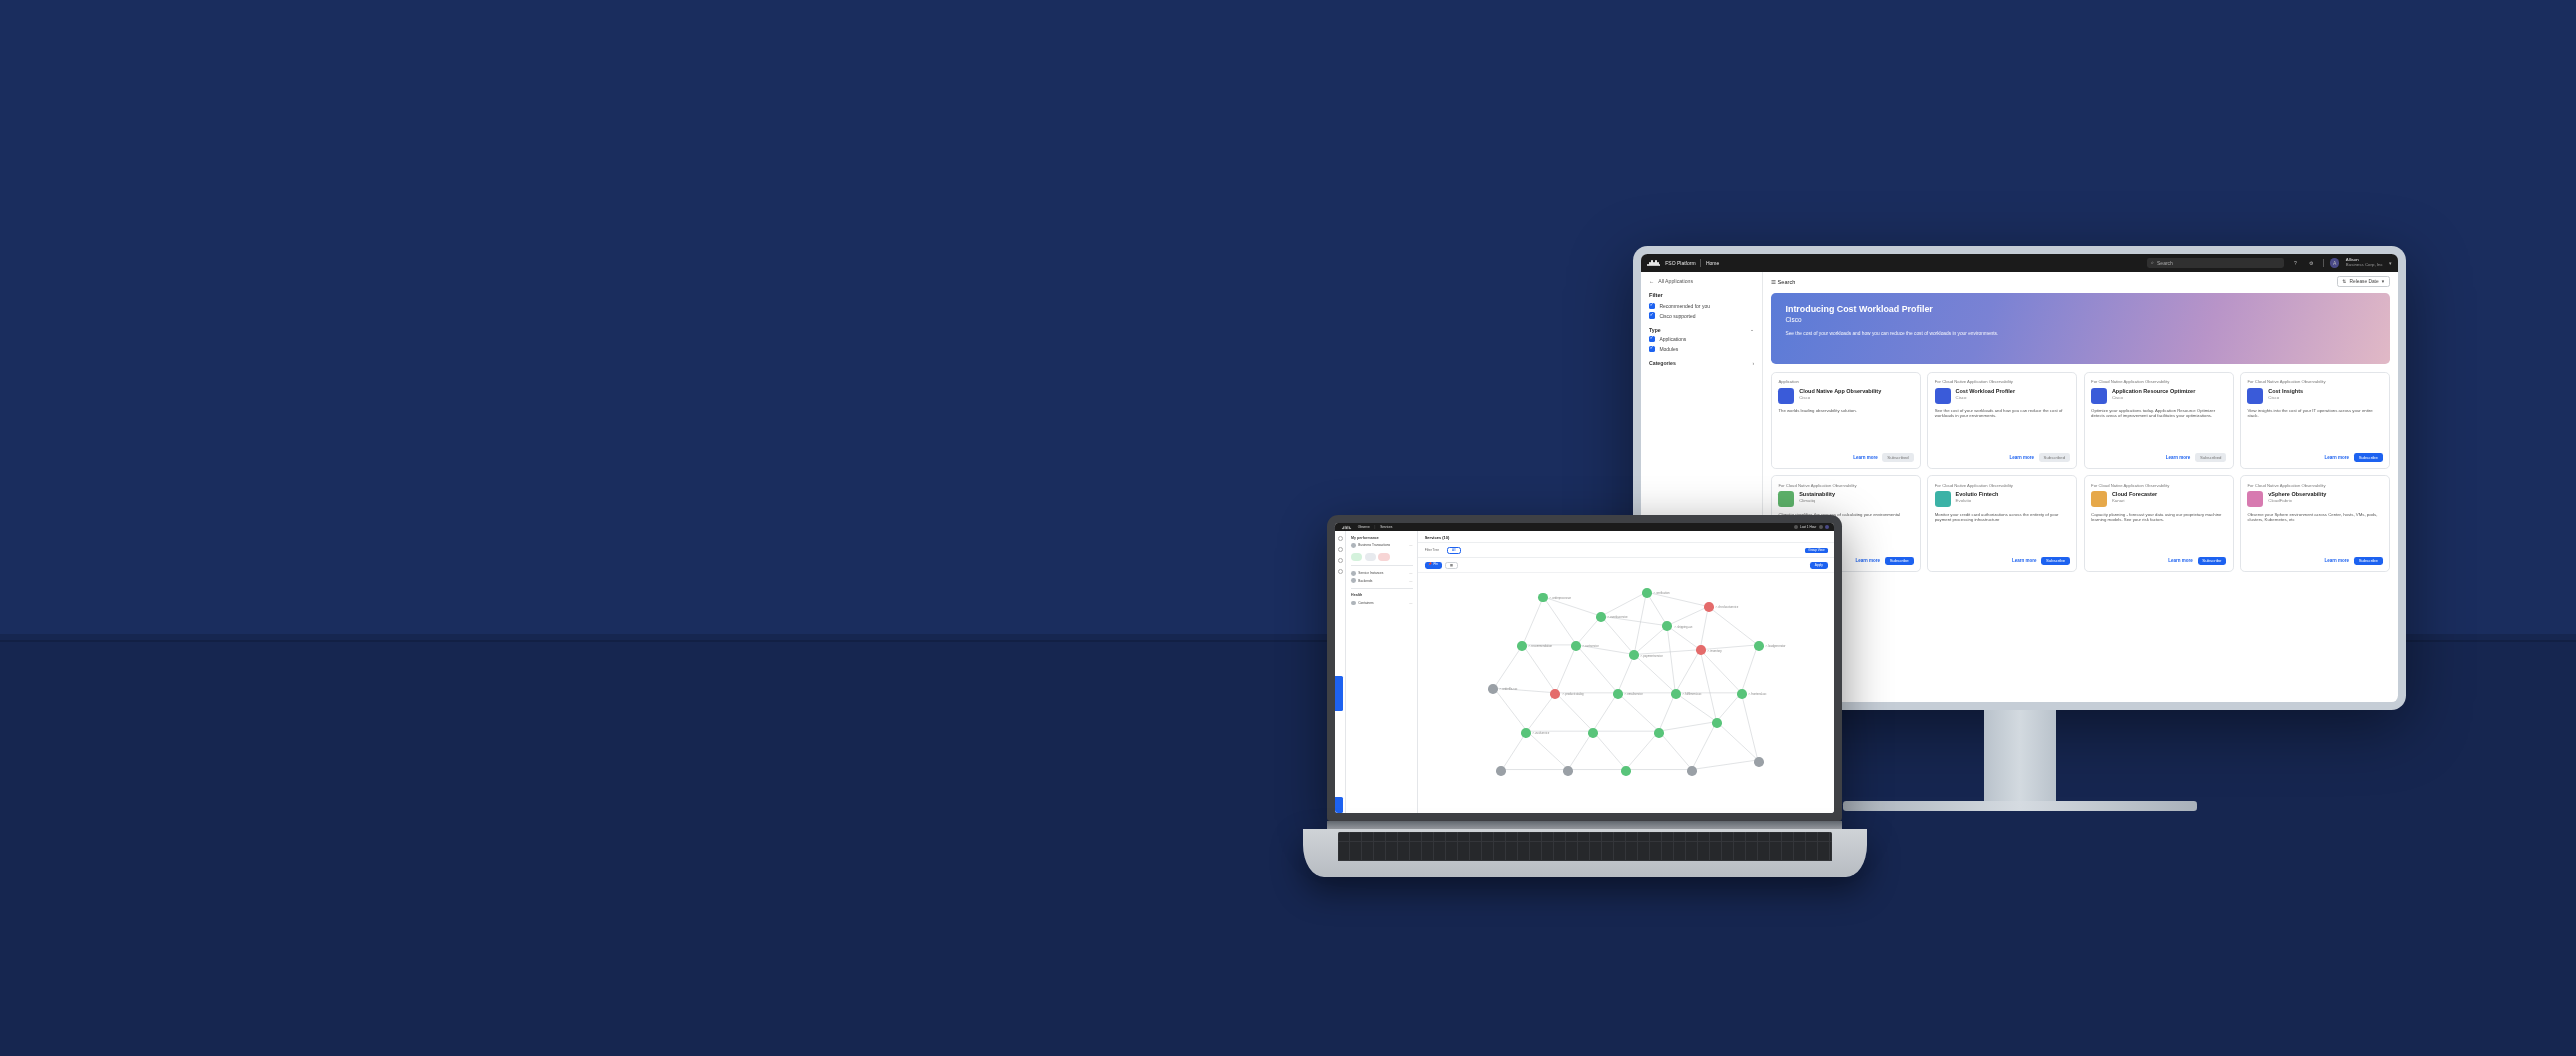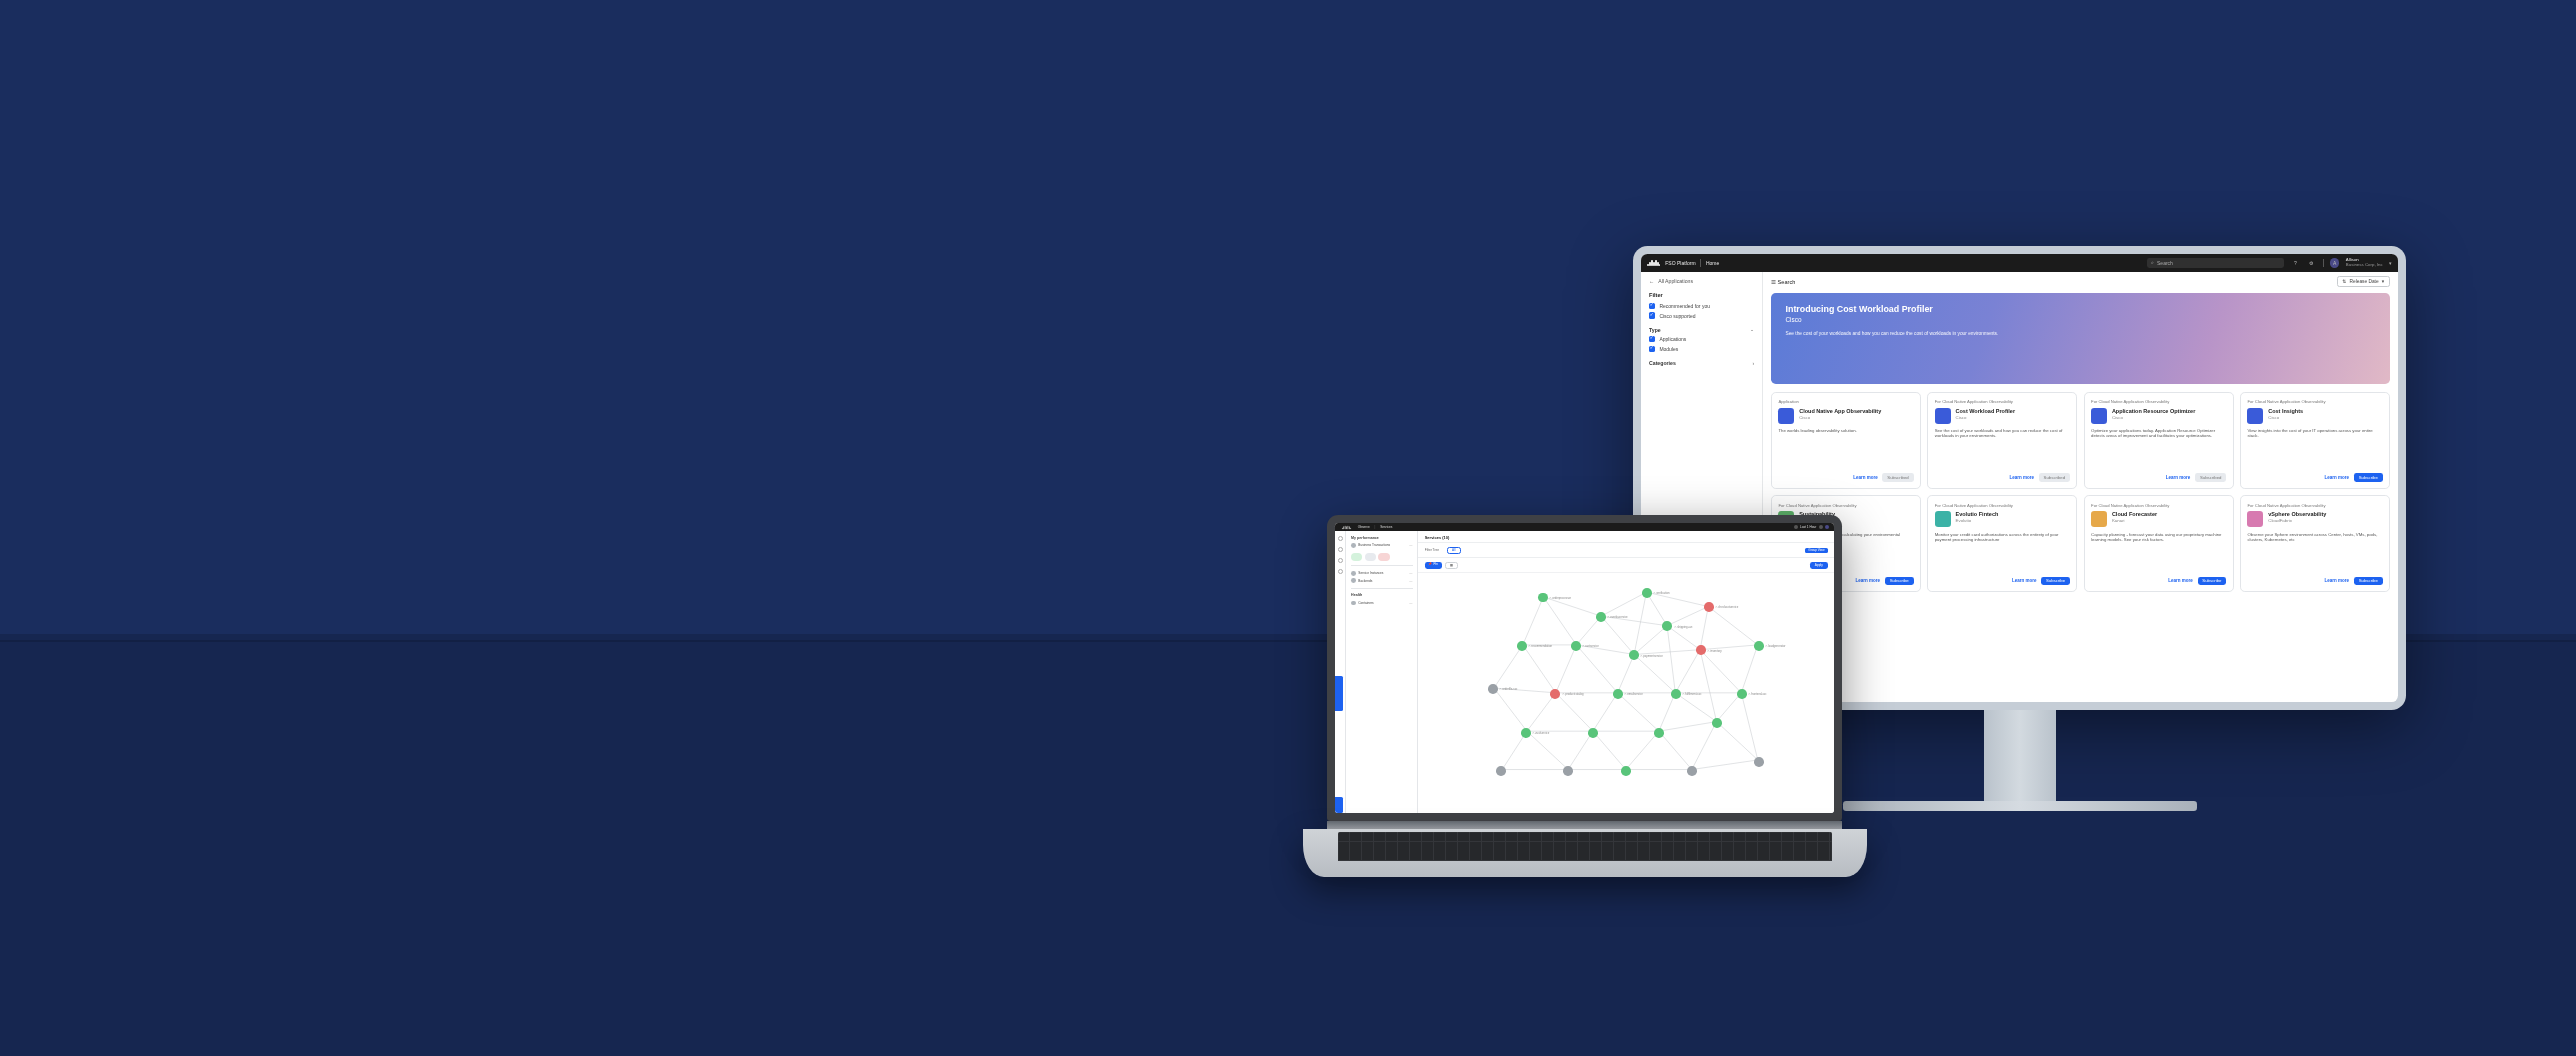--- a/index.html
+++ b/index.html
@@ -80,21 +80,21 @@
   .m-accord .caret{font-size:4.8px;color:#888;}
 
   .m-main { flex:1; display:flex; flex-direction:column; }
   .m-main-top { display:flex; justify-content:space-between; align-items:center; padding:4.8px 8px 0;}
   .m-release-btn{
     display:flex;align-items:center;gap:3.2px;
     border:0.8px solid #c8ccd0;border-radius:2.4px;
     padding:1.6px 4.8px;font-size:4.8px;color:#444;
   }
   .banner {
-    margin:6.4px 8px 8px; height:91px;
+    margin:6.4px 8px 8px; height:71px;
     background: linear-gradient(110deg,#5b7bd7 0%,#7a82d4 35%,#b894c8 70%,#e1b9c6 100%);
     border-radius:4.8px; color:#fff; padding:11.3px 14.5px;
   }
   .banner h2{font-size:8.9px;font-weight:600;}
   .banner h3{font-size:6.4px;font-weight:500;margin-top:1.6px;}
   .banner p{font-size:4.8px;margin-top:8px;opacity:.95;}
 
   .cards { padding:0 8px; display:grid; grid-template-columns:repeat(4,1fr); gap:6.4px;}
   .card {
     border:0.8px solid #e2e5e9; border-radius:4.8px; padding:6.4px;

